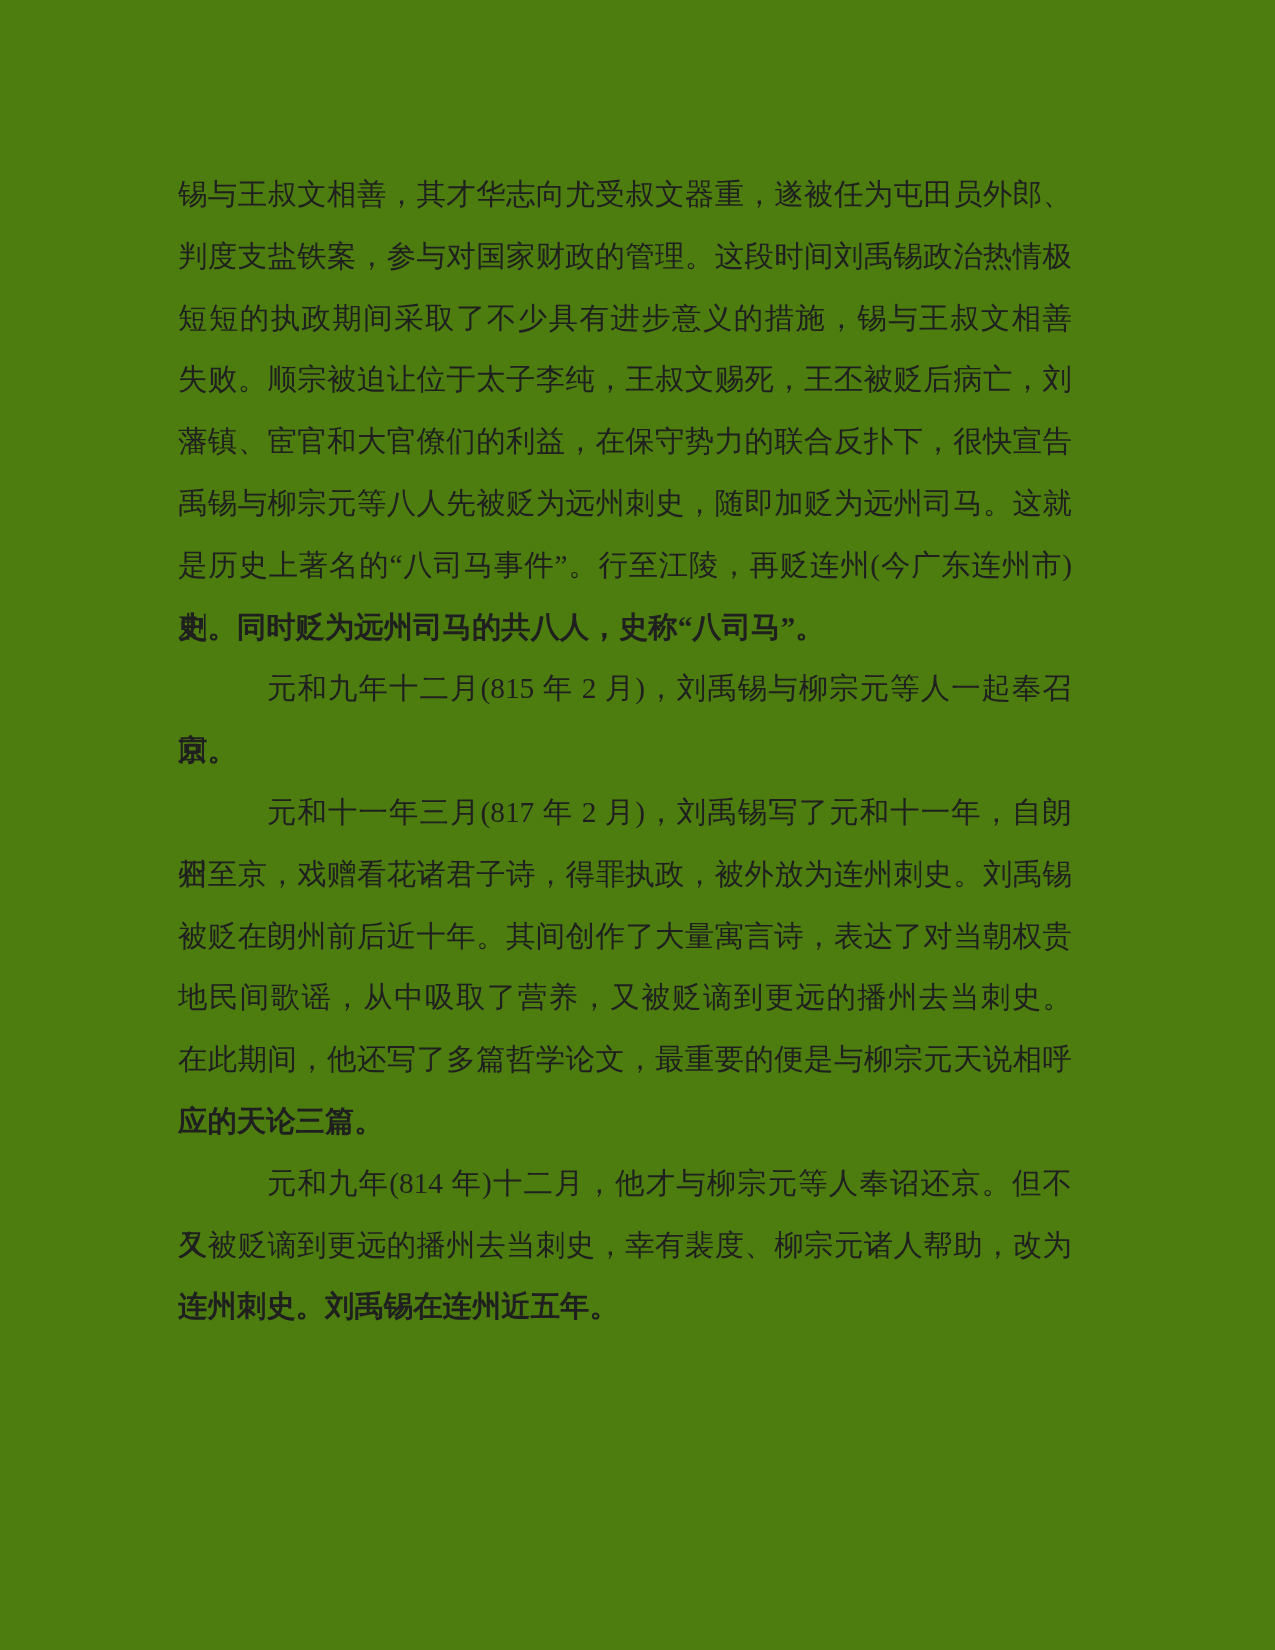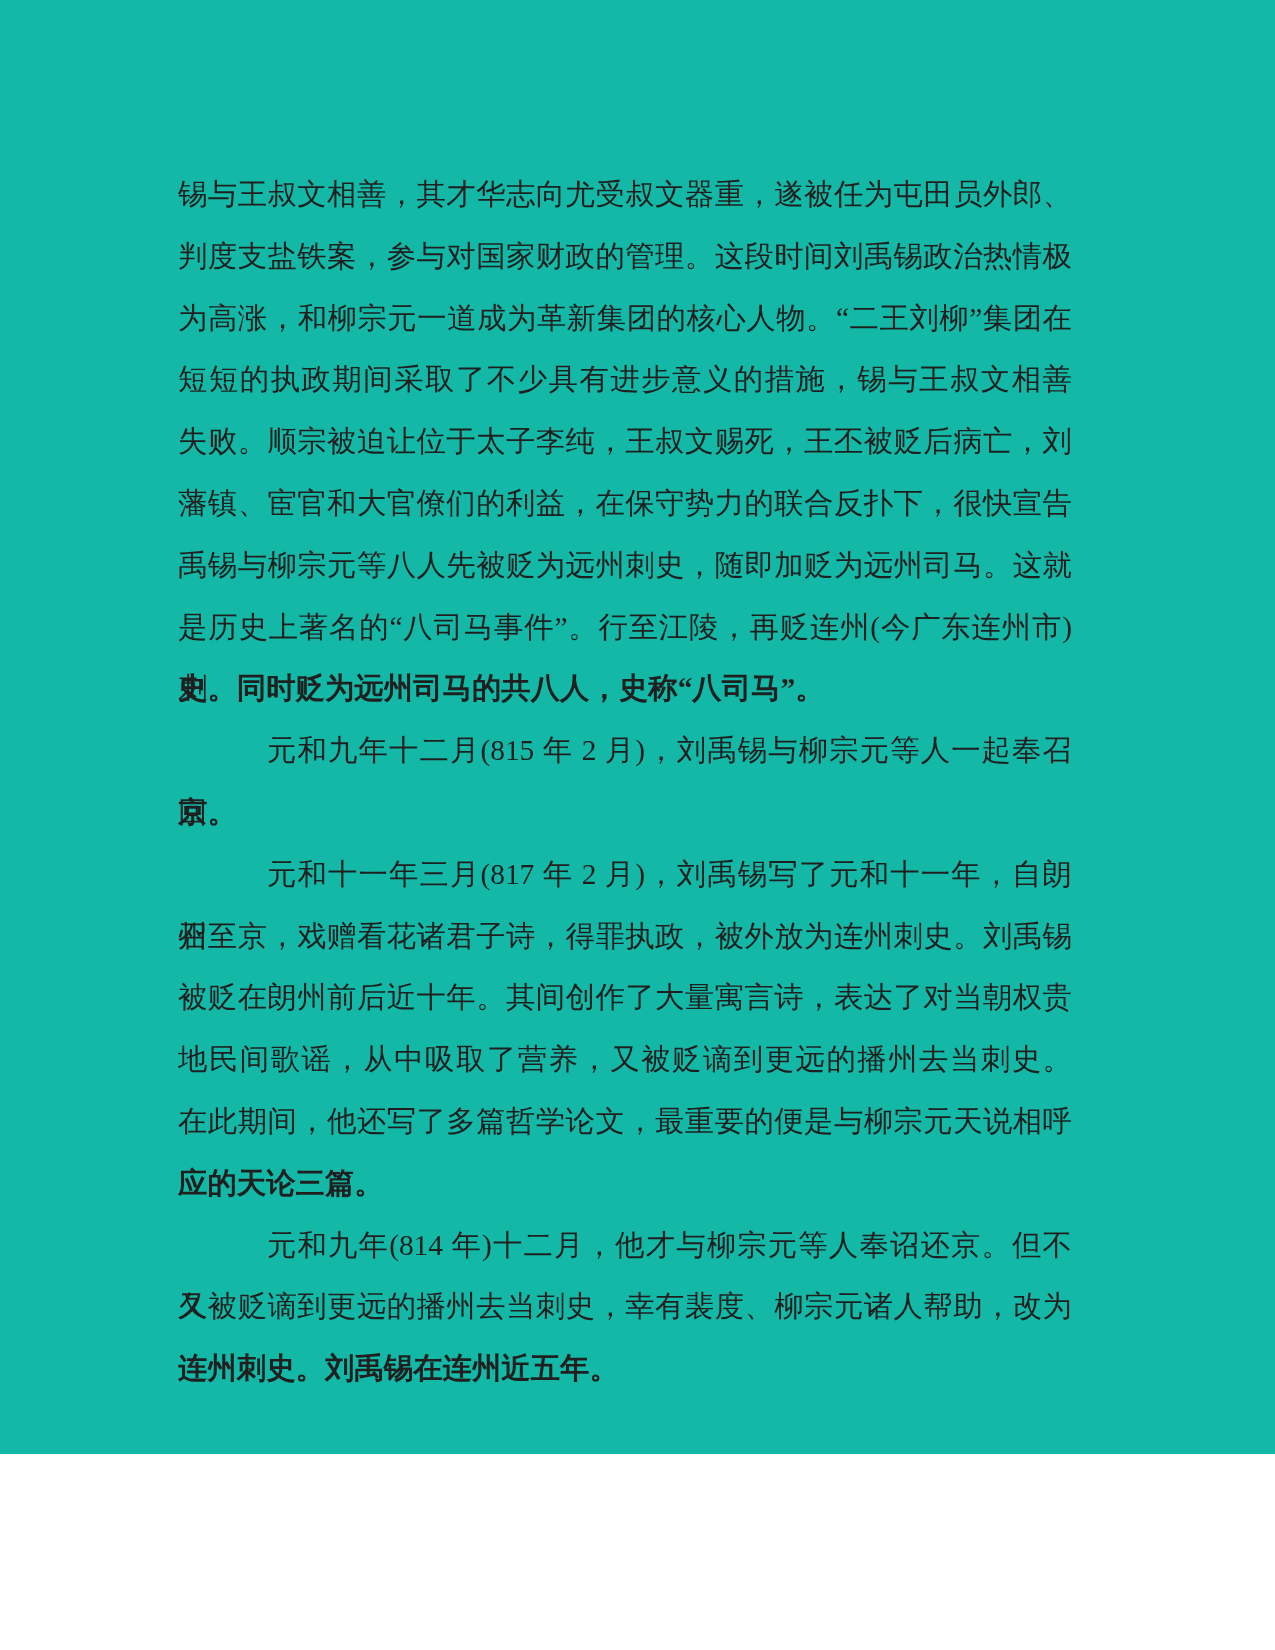--- a/index.html
+++ b/index.html
@@ -1,20 +1,20 @@
 <!DOCTYPE html>
 <html><head>
 <meta charset="utf-8">
 <style>
   html, body { margin: 0; padding: 0; }
   .page {
     position: relative;
     width: 1275px;
-    height: 1454px;
-    background: #14b8a6;
+    height: 1650px;
+    background: #4d7c0f;
     overflow: hidden;
   }
   .doc {
     position: absolute;
     left: 178px;
     top: 164px;
     width: 894px;
     font-family: "Liberation Serif", "DejaVu Serif", serif;
     font-size: 29.4px;
     line-height: 61.8px;
@@ -32,21 +32,20 @@
 </style>
 </head>
 <body>
 
 <div class="page">
   <div class="doc">
 
     <div class="para">
       <div class="line">锡与王叔文相善，其才华志向尤受叔文器重，遂被任为屯田员外郎、</div>
       <div class="line">判度支盐铁案，参与对国家财政的管理。这段时间刘禹锡政治热情极</div>
-      <div class="line">为高涨，和柳宗元一道成为革新集团的核心人物。“二王刘柳”集团在</div>
       <div class="line">短短的执政期间采取了不少具有进步意义的措施，锡与王叔文相善</div>
       <div class="line">失败。顺宗被迫让位于太子李纯，王叔文赐死，王丕被贬后病亡，刘</div>
       <div class="line">藩镇、宦官和大官僚们的利益，在保守势力的联合反扑下，很快宣告</div>
       <div class="line">禹锡与柳宗元等八人先被贬为远州刺史，随即加贬为远州司马。这就</div>
       <div class="line">是历史上著名的“八司马事件”。行至江陵，再贬连州(今广东连州市)刺</div>
       <div class="line end">史。同时贬为远州司马的共八人，史称“八司马”。</div>
     </div>
 
     <div class="para">
       <div class="line indent">元和九年十二月(815 年 2 月)，刘禹锡与柳宗元等人一起奉召回</div>

